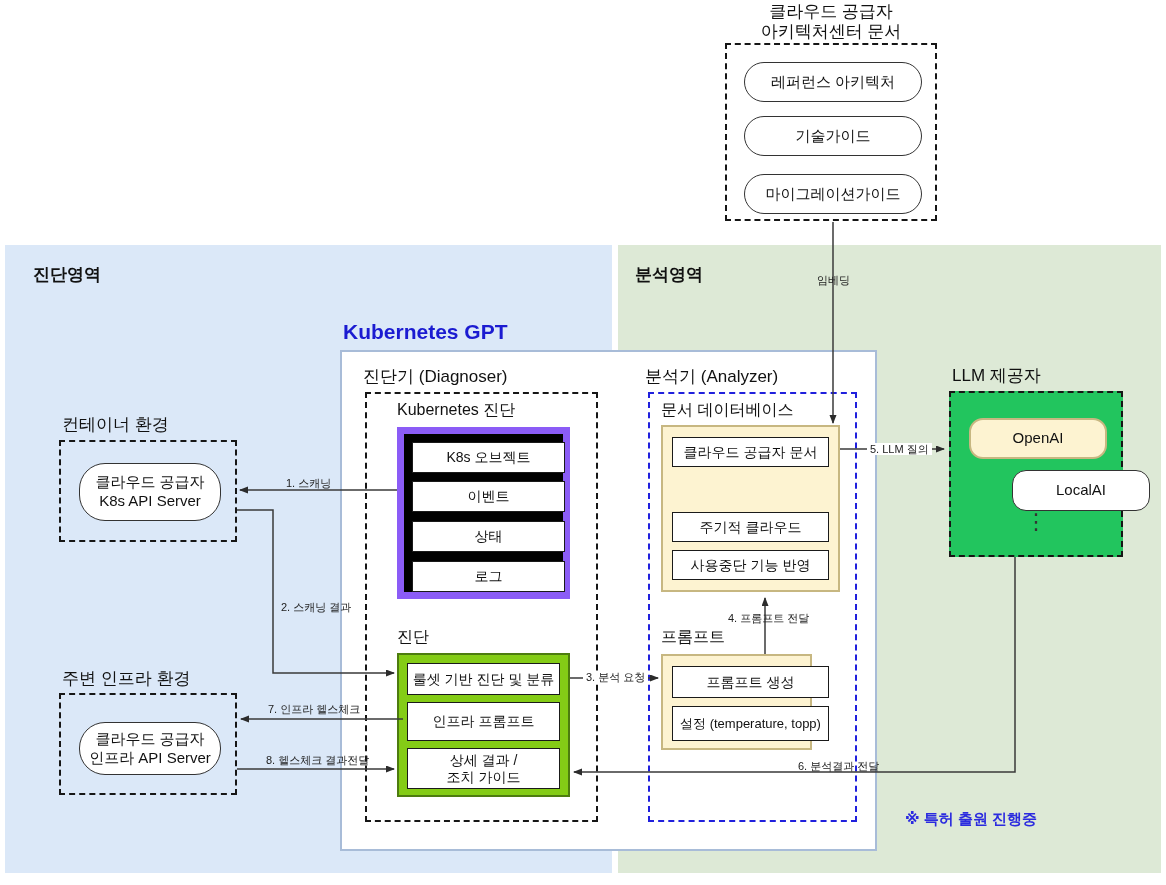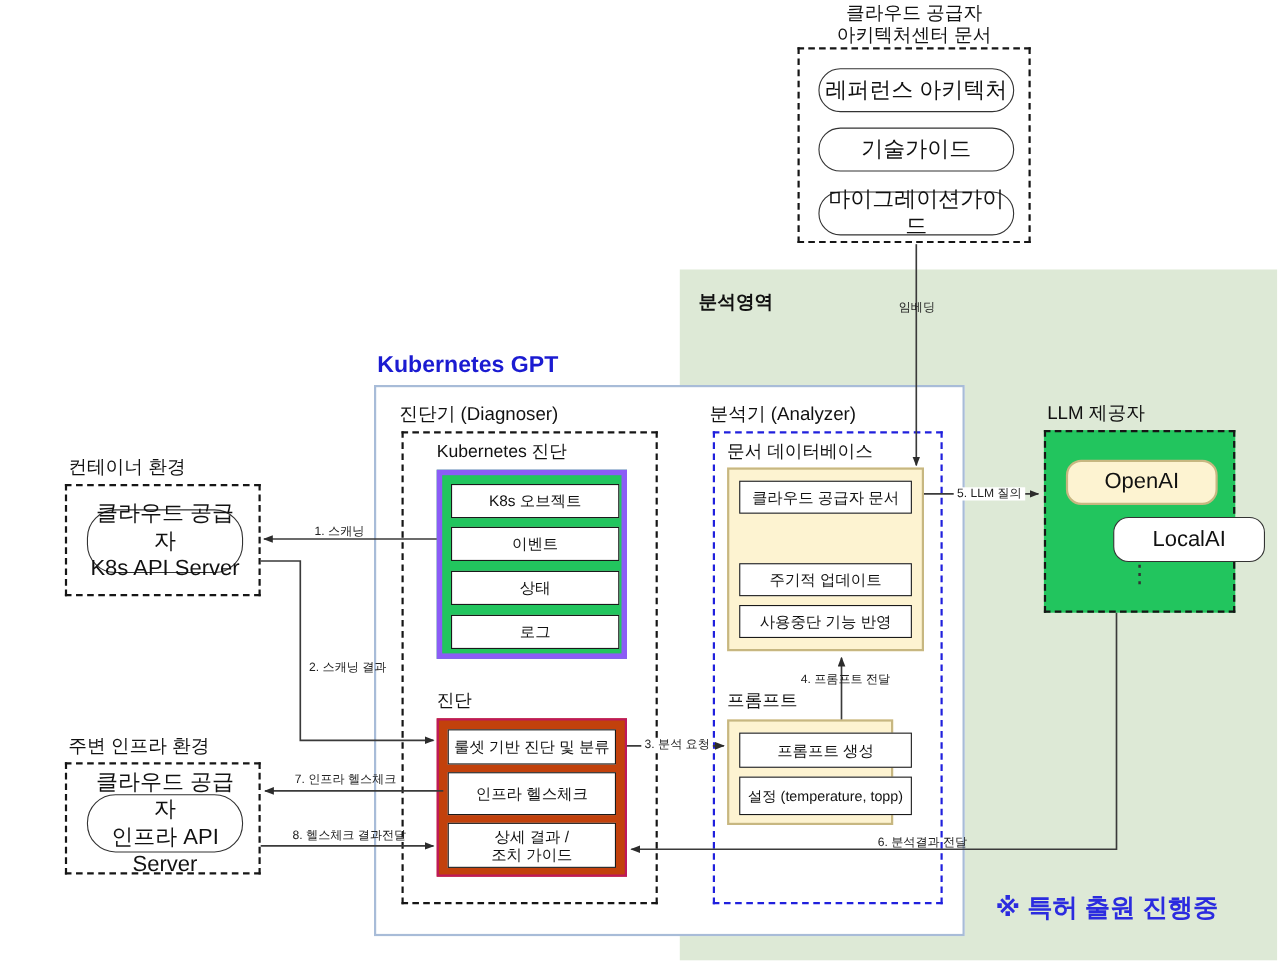--- a/index.html
+++ b/index.html
@@ -12,21 +12,21 @@
   
   .region-diag { left:5px; top:245px; width:607px; height:628px; background:#dbe8f8; }
   .region-anal { left:618px; top:245px; width:543px; height:628px; background:#dde9d6; }
   .region-label { position:absolute; left:28px; top:18px; font-size:17px; font-weight:bold; color:#111; }
   .region-anal .region-label { left:17px; }
 
   
   .dashed { border:2px dashed #161616; }
   .pill { border:1.5px solid #333; border-radius:20px; background:#fff;
           display:flex; align-items:center; justify-content:center;
-          text-align:center; font-size:20px; line-height:1.25; white-space:pre-line; }
+          text-align:center; font-size:15px; line-height:1.25; white-space:pre-line; }
   .wbox { border:1.5px solid #1a1a1a; background:#fff; display:flex; align-items:center;
           justify-content:center; text-align:center; font-size:14px; line-height:1.2; white-space:pre-line; }
   .sec-title { font-size:17px; color:#111; white-space:nowrap; }
   .sub-title { font-size:16px; color:#111; white-space:nowrap; }
   .flow-label { position:absolute; font-size:11px; color:#222; line-height:1.1; white-space:nowrap; }
   .flow-label.onLine { background:#fff; padding:0 3px; }
 
   
   .docs-title { left:725px; top:2px; width:212px; text-align:center; font-size:17px;
                 line-height:1.2; white-space:pre-line; }
@@ -34,24 +34,24 @@
   .docs-box .pill { position:absolute; left:17px; width:178px; height:40px; }
 
   
   .kgpt-label { left:343px; top:320px; font-size:21px; font-weight:bold; color:#1b1bd1; }
   .kgpt-box { left:340px; top:350px; width:537px; height:501px; background:#fff; border:2px solid #a8bcd8; }
 
   
   .diagnoser-title { left:363px; top:365px; }
   .diagnoser-box { left:365px; top:392px; width:233px; height:430px; }
   .k8sdiag-label { left:397px; top:400px; }
-  .pink-box { left:397px; top:427px; width:173px; height:172px; background:#22c55e; border:5px solid #8b5cf6; }
+  .pink-box { left:397px; top:427px; width:173px; height:172px; background:#000000; border:7px solid #8b5cf6; }
   .pink-box .wbox { position:absolute; left:8px; width:153px; height:31px; }
   .diag-label { left:397px; top:627px; }
-  .green-box { left:397px; top:653px; width:173px; height:144px; background:#c2410c; border:2px solid #be185d; }
+  .green-box { left:397px; top:653px; width:173px; height:144px; background:#84cc16; border:2px solid #4d7c0f; }
   .green-box .wbox { position:absolute; left:8px; width:153px; }
 
   
   .analyzer-title { left:645px; top:365px; }
   .analyzer-box { left:648px; top:392px; width:209px; height:430px; border:2px dashed #2020dd; background:#fff; }
   .docdb-label { left:661px; top:400px; }
   .cream { background:#fdf3d1; border:2px solid #c7b781; }
   .docdb-box { left:661px; top:425px; width:179px; height:167px;padding-left:15px; }
   .docdb-box .wbox { position:absolute; left:9px; width:157px; height:30px; }
   .prompt-label { left:661px; top:627px; }
@@ -68,31 +68,34 @@
 
   
   .cont-title { left:62px; top:413px; }
   .cont-box { left:59px; top:440px; width:178px; height:102px; }
   .cont-box .pill { position:absolute; left:18px; top:21px; width:142px; height:58px; border-radius:26px; }
   .infra-title { left:62px; top:667px; }
   .infra-box { left:59px; top:693px; width:178px; height:102px; }
   .infra-box .pill { position:absolute; left:18px; top:27px; width:142px; height:53px; border-radius:26px; }
 
   
-  .patent { left:905px; top:810px; font-size:23px; font-weight:bold; color:#2b2bdf; white-space:nowrap; }
+  .patent { left:905px; top:810px; font-size:15px; font-weight:bold; color:#2b2bdf; white-space:nowrap; }
 
   
   .arrows { position:absolute; left:0; top:0; width:1166px; height:885px; pointer-events:none; }
   .arrows polyline, .arrows line { fill:none; stroke:#3a3a3a; stroke-width:1.5; }
 </style>
 </head>
 <body>
 
 <div class="canvas">
 
+  <div class="abs region-diag">
+    <span class="region-label">진단영역</span>
+  </div>
   <div class="abs region-anal">
     <span class="region-label">분석영역</span>
   </div>
 
   <div class="abs docs-title">클라우드 공급자
 아키텍처센터 문서</div>
   <div class="abs dashed docs-box">
     <div class="pill" style="top:17px;">레퍼런스 아키텍처</div>
     <div class="pill" style="top:71px;">기술가이드</div>
     <div class="pill" style="top:129px;">마이그레이션가이드</div>
@@ -106,31 +109,31 @@
   <div class="abs sub-title k8sdiag-label">Kubernetes 진단</div>
   <div class="abs pink-box">
     <div class="wbox" style="top:8px;">K8s 오브젝트</div>
     <div class="wbox" style="top:47px;">이벤트</div>
     <div class="wbox" style="top:87px;">상태</div>
     <div class="wbox" style="top:127px;">로그</div>
   </div>
   <div class="abs sub-title diag-label">진단</div>
   <div class="abs green-box">
     <div class="wbox" style="top:8px;height:32px;">룰셋 기반 진단 및 분류</div>
-    <div class="wbox" style="top:47px;height:39px;">인프라 헬스체크</div>
+    <div class="wbox" style="top:47px;height:39px;">인프라 프롬프트</div>
     <div class="wbox" style="top:93px;height:41px;">상세 결과 /
 조치 가이드</div>
   </div>
 
   <div class="abs sec-title analyzer-title">분석기 (Analyzer)</div>
   <div class="abs analyzer-box"></div>
   <div class="abs sub-title docdb-label">문서 데이터베이스</div>
   <div class="abs cream docdb-box">
     <div class="wbox" style="top:10px;">클라우드 공급자 문서</div>
-    <div class="wbox" style="top:85px;">주기적 업데이트</div>
+    <div class="wbox" style="top:85px;">주기적 클라우드</div>
     <div class="wbox" style="top:123px;">사용중단 기능 반영</div>
   </div>
   <div class="abs sub-title prompt-label">프롬프트</div>
   <div class="abs cream prompt-box">
     <div class="wbox" style="top:10px;height:32px;">프롬프트 생성</div>
     <div class="wbox small-text" style="top:50px;height:35px;">설정 (temperature, topp)</div>
   </div>
 
   <div class="abs sec-title llm-title">LLM 제공자</div>
   <div class="abs dashed llm-box">

